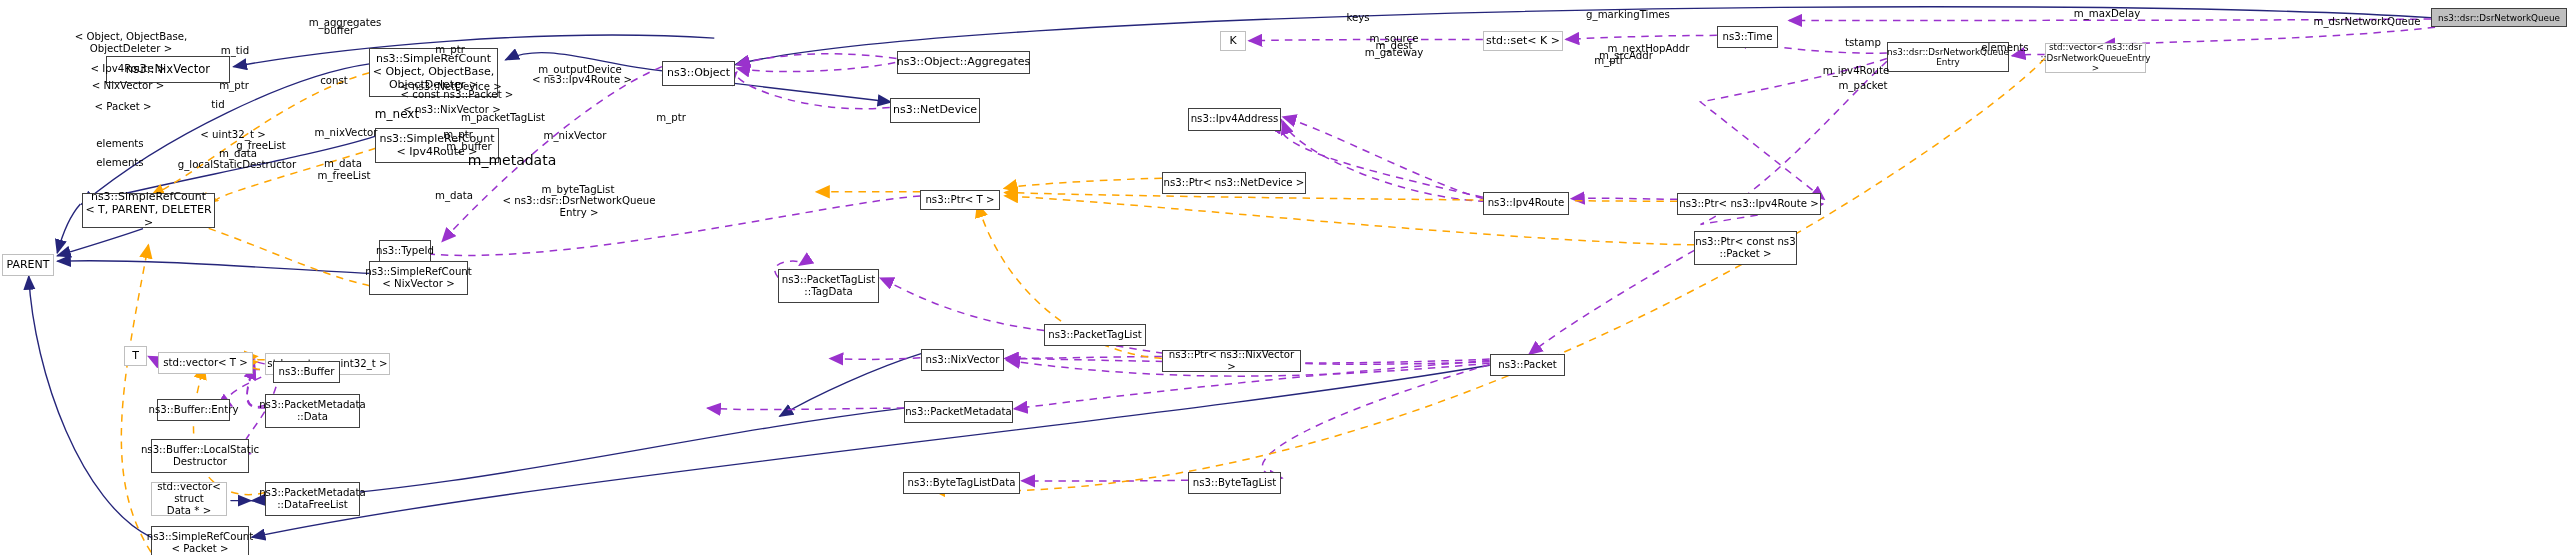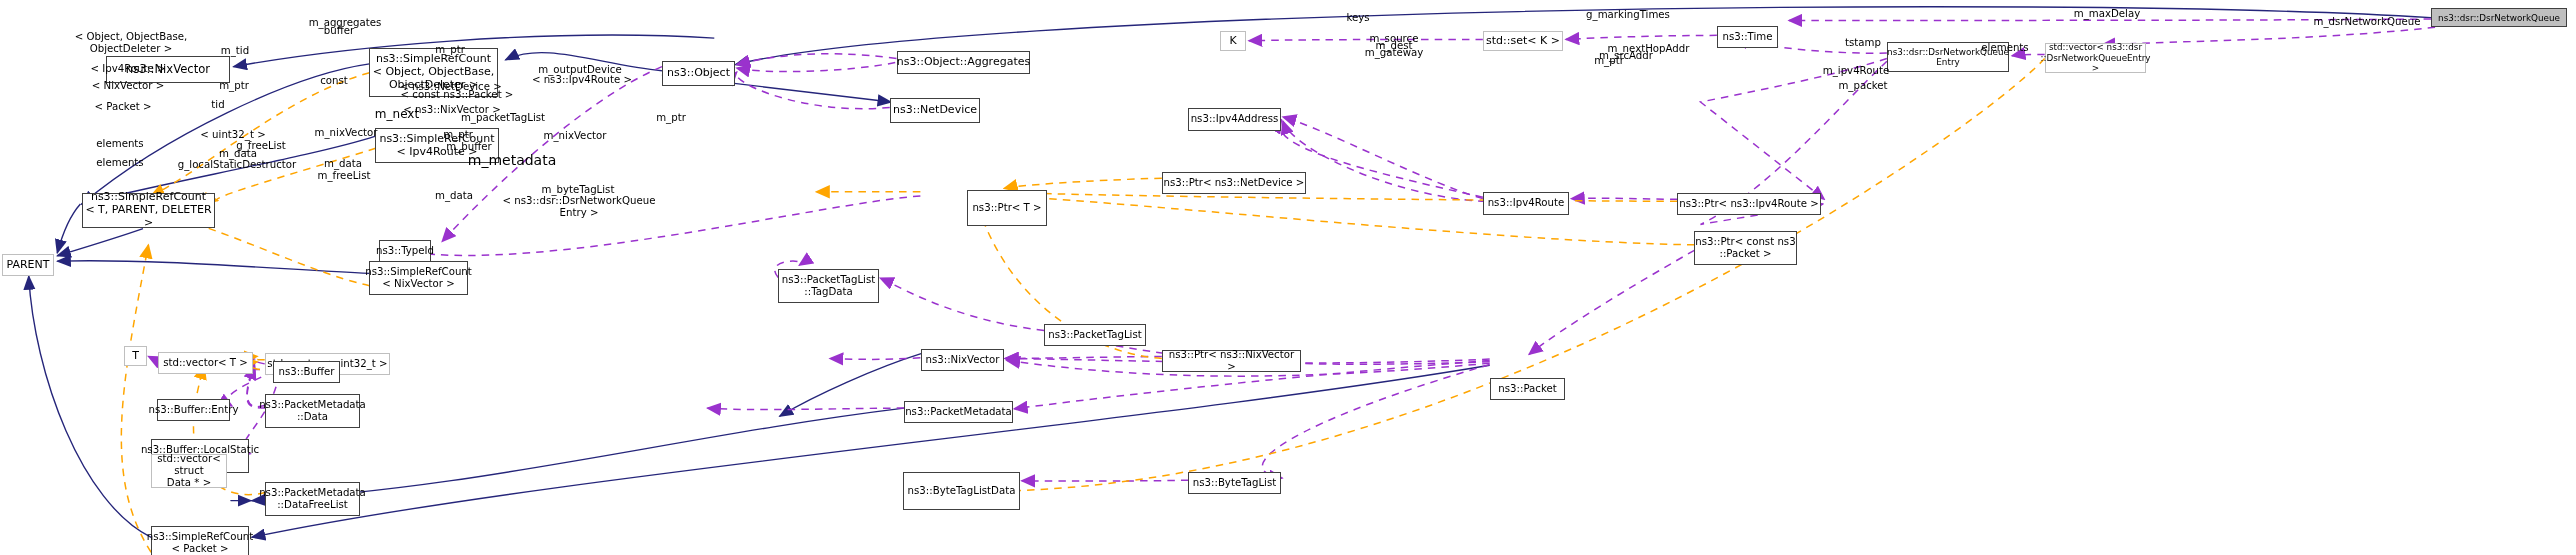--- a/index.html
+++ b/index.html
@@ -142,45 +142,45 @@
       <div class="node solid" style="left: 82px; top: 193px; width: 133px; height: 35px; font-size: 11px;">ns3::SimpleRefCount
 &lt; T, PARENT, DELETER &gt;</div>
       <div class="node light" style="left: 2px; top: 254px; width: 52px; height: 22px; font-size: 11px;">PARENT</div>
       <div class="node light" style="left: 124px; top: 346px; width: 23px; height: 20.4px; font-size: 11px;">T</div>
       <div class="node solid" style="left: 662px; top: 61px; width: 73px; height: 24.5px; font-size: 11px;">ns3::Object</div>
       <div class="node solid" style="left: 897px; top: 51px; width: 133px; height: 23px; font-size: 11px;">ns3::Object::Aggregates</div>
       <div class="node solid" style="left: 890px; top: 98px; width: 90px; height: 24.5px; font-size: 11px;">ns3::NetDevice</div>
       <div class="node solid" style="left: 379px; top: 240px; width: 52px; height: 22px; font-size: 10.2px;">ns3::TypeId</div>
       <div class="node solid" style="left: 369px; top: 261px; width: 99px; height: 34px; font-size: 10.2px;">ns3::SimpleRefCount
 &lt; NixVector &gt;</div>
-      <div class="node solid" style="left: 920px; top: 190px; width: 80px; height: 36px; font-size: 10.2px; margin-left: 47px;">ns3::Ptr&lt; T &gt;</div>
+      <div class="node solid" style="left: 920px; top: 190px; width: 80px; height: 20px; font-size: 10.2px;">ns3::Ptr&lt; T &gt;</div>
       <div class="node solid" style="left: 1162px; top: 172px; width: 144px; height: 22px; font-size: 10.2px;">ns3::Ptr&lt; ns3::NetDevice &gt;</div>
       <div class="node solid" style="left: 778px; top: 269px; width: 101px; height: 34px; font-size: 10.2px;">ns3::PacketTagList
 ::TagData</div>
       <div class="node solid" style="left: 1044px; top: 324px; width: 102px; height: 22px; font-size: 10.2px;">ns3::PacketTagList</div>
       <div class="node solid" style="left: 921px; top: 349px; width: 83px; height: 22px; font-size: 10.2px;">ns3::NixVector</div>
       <div class="node solid" style="left: 1162px; top: 350px; width: 139px; height: 22px; font-size: 10.2px;">ns3::Ptr&lt; ns3::NixVector &gt;</div>
       <div class="node light" style="left: 158px; top: 352px; width: 95px; height: 22px; font-size: 10.2px;">std::vector&lt; T &gt;</div>
       <div class="node light" style="left: 265px; top: 353px; width: 125px; height: 22px; font-size: 10.2px;">std::vector&lt; uint32_t &gt;</div>
       <div class="node solid" style="left: 273px; top: 361px; width: 67px; height: 22px; font-size: 10.2px;">ns3::Buffer</div>
       <div class="node solid" style="left: 157px; top: 399px; width: 73px; height: 22px; font-size: 10.2px;">ns3::Buffer::Entry</div>
       <div class="node solid" style="left: 265px; top: 394px; width: 95px; height: 34px; font-size: 10.2px;">ns3::PacketMetadata
 ::Data</div>
       <div class="node solid" style="left: 151px; top: 439px; width: 98px; height: 34px; font-size: 10.2px;">ns3::Buffer::LocalStatic
 Destructor</div>
-      <div class="node light" style="left: 151px; top: 454px; width: 76px; height: 34px; font-size: 10.2px;">std::vector&lt; struct
+      <div class="node light" style="left: 151px; top: 482px; width: 76px; height: 34px; font-size: 10.2px;">std::vector&lt; struct
 Data * &gt;</div>
       <div class="node solid" style="left: 265px; top: 482px; width: 95px; height: 34px; font-size: 10.2px;">ns3::PacketMetadata
 ::DataFreeList</div>
       <div class="node solid" style="left: 151px; top: 526px; width: 98px; height: 34px; font-size: 10.2px;">ns3::SimpleRefCount
 &lt; Packet &gt;</div>
       <div class="node solid" style="left: 904px; top: 401px; width: 109px; height: 22px; font-size: 10.2px;">ns3::PacketMetadata</div>
-      <div class="node solid" style="left: 903px; top: 472px; width: 117px; height: 38px; font-size: 10.2px;">ns3::ByteTagListData</div>
+      <div class="node solid" style="left: 903px; top: 472px; width: 117px; height: 22px; font-size: 10.2px;">ns3::ByteTagListData</div>
       <div class="node solid" style="left: 1188px; top: 472px; width: 93px; height: 22px; font-size: 10.2px;">ns3::ByteTagList</div>
-      <div class="node solid" style="left: 1490px; top: 354px; width: 75px; height: 22px; font-size: 10.2px; margin-top: 24px;">ns3::Packet</div>
+      <div class="node solid" style="left: 1490px; top: 354px; width: 75px; height: 22px; font-size: 10.2px;">ns3::Packet</div>
       <div class="node solid" style="left: 1694px; top: 231px; width: 103px; height: 34px; font-size: 10.2px;">ns3::Ptr&lt; const ns3
 ::Packet &gt;</div>
       <div class="node light" style="left: 1220px; top: 31px; width: 26px; height: 20.4px; font-size: 11px;">K</div>
       <div class="node light" style="left: 1483px; top: 31px; width: 80px; height: 20.4px; font-size: 11px;">std::set&lt; K &gt;</div>
       <div class="node solid" style="left: 1188px; top: 108px; width: 93px; height: 23px; font-size: 10.2px;">ns3::Ipv4Address</div>
       <div class="node solid" style="left: 1483px; top: 192px; width: 86px; height: 23px; font-size: 10.2px;">ns3::Ipv4Route</div>
       <div class="node solid" style="left: 1717px; top: 26px; width: 61px; height: 22px; font-size: 10.2px;">ns3::Time</div>
       <div class="node solid" style="left: 1677px; top: 193px; width: 144px; height: 22px; font-size: 10.2px;">ns3::Ptr&lt; ns3::Ipv4Route &gt;</div>
       <div class="node solid" style="left: 1887px; top: 42px; width: 122px; height: 30px; font-size: 8.8px;">ns3::dsr::DsrNetworkQueue
 Entry</div>

